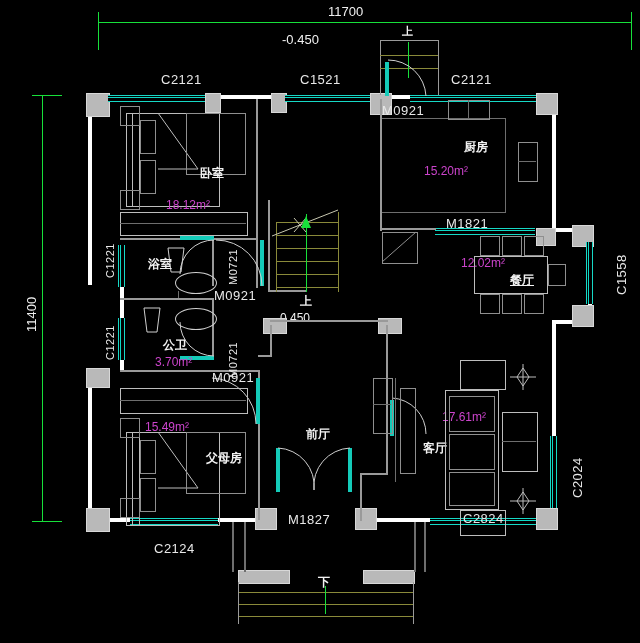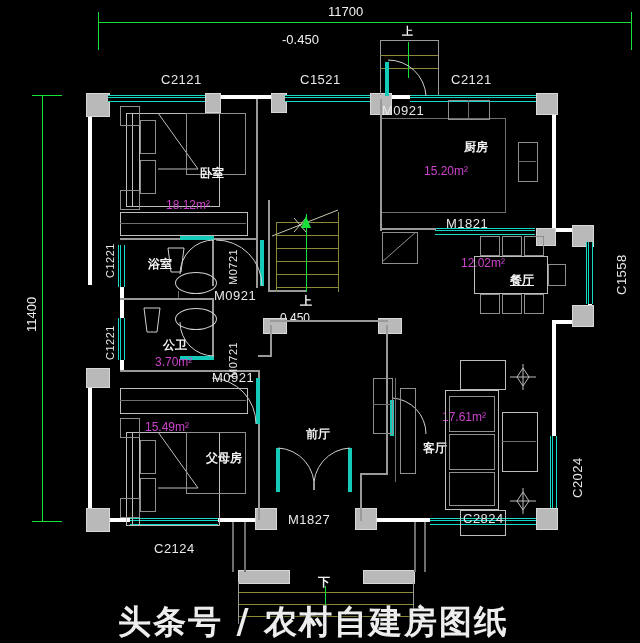--- a/index.html
+++ b/index.html
@@ -319,14 +319,13 @@
   <div class="furn2" style="left:502px;top:236px;width:18px;height:18px;"></div>
   <div class="furn2" style="left:524px;top:236px;width:18px;height:18px;"></div>
   <div class="furn2" style="left:480px;top:294px;width:18px;height:18px;"></div>
   <div class="furn2" style="left:502px;top:294px;width:18px;height:18px;"></div>
   <div class="furn2" style="left:524px;top:294px;width:18px;height:18px;"></div>
   <div class="furn2" style="left:548px;top:264px;width:16px;height:20px;"></div>
 
   <div class="cn" style="left:464px;top:139px;">厨房</div>
   <div class="area" style="left:424px;top:164px;">15.20m²</div>
 
-  <div class="wm">头条号 / 农村自建房图纸</div>
 </div>
 
 </body></html>

